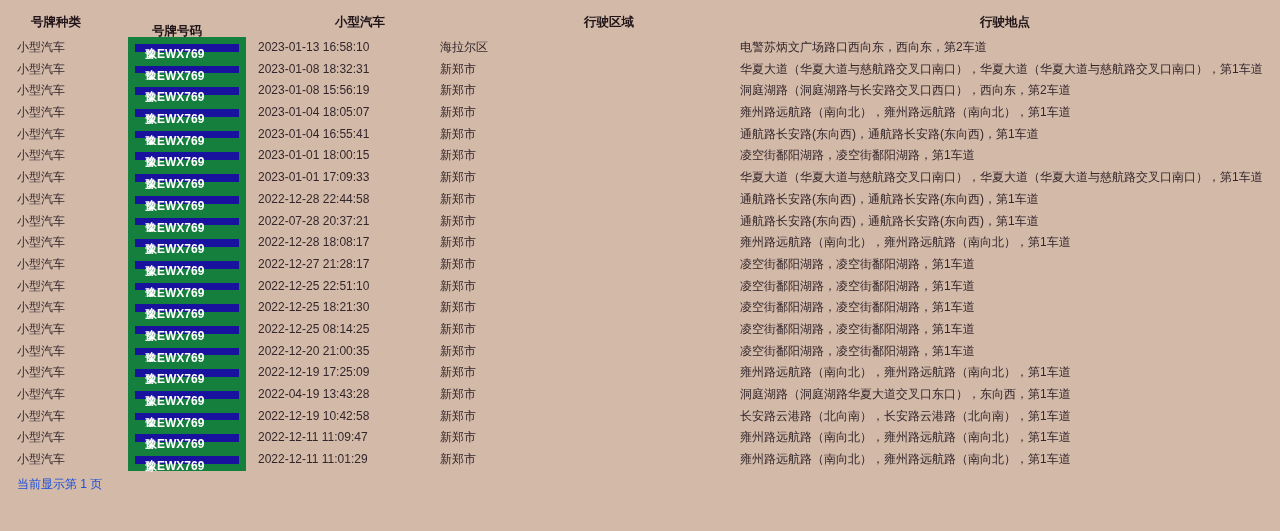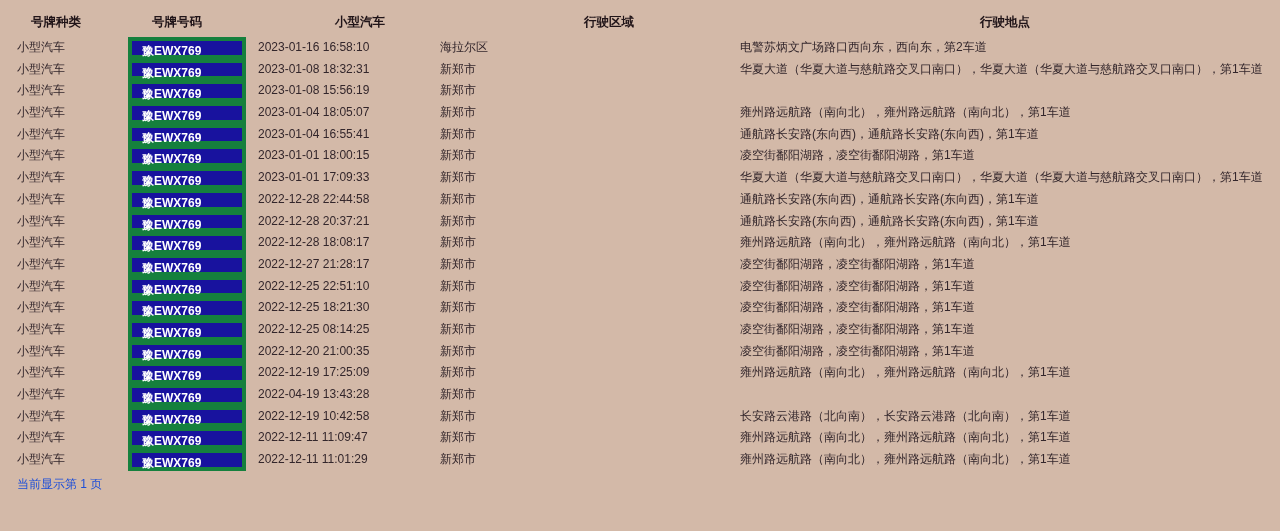--- a/index.html
+++ b/index.html
@@ -18,21 +18,21 @@
   .hdr {
     position: absolute;
     top: 14px;
     transform: translateX(-50%);
     font-size: 12.5px;
     font-weight: bold;
     color: #201418;
     white-space: nowrap;
   }
   .hdr1 { left: 56px; }
-  .hdr2 { left: 177px; }
+  .hdr2 { left: 177px; margin-top: 9px; }
   .hdr3 { left: 360px; }
   .hdr4 { left: 609px; }
   .hdr5 { left: 1005px; }
   
   #rows {
     position: absolute;
     top: 37px; left: 0;
     width: 1280px;
   }
   .row {
@@ -42,21 +42,21 @@
     font-size: 12px;
     white-space: nowrap;
   }
   .row span { position: absolute; top: 0; height: 21.7px; line-height: 21.7px; }
   .c-type { left: 17px; }
   .c-plate {
     left: 128px;
     width: 118px;
     box-sizing: border-box;
     background: var(--plate-bg, #18129e);
-    border: 4px solid #15803d;
+    border: 7px solid #15803d;
     color: #ffffff;
     font-weight: bold;
     padding-left: 10px;
     cursor: pointer;
   }
   .c-time { left: 258px; }
   .c-region { left: 440px; width: 120px; }
   .c-loc { left: 740px; font-size: 12px; }
   
   #footer {
@@ -76,38 +76,39 @@
   <div class="hdr hdr1">号牌种类</div>
   <div class="hdr hdr2">号牌号码</div>
   <div class="hdr hdr3">小型汽车</div>
   <div class="hdr hdr4">行驶区域</div>
   <div class="hdr hdr5">行驶地点</div>
 
   <div id="rows">
     <div class="row">
       <span class="c-type">小型汽车</span>
       <span class="c-plate">豫EWX769</span>
-      <span class="c-time">2023-01-16 16:58:10</span>
+      <span class="c-time">2023-01-13 16:58:10</span>
       <span class="c-region">海拉尔区</span>
       <span class="c-loc">电警苏炳文广场路口西向东，西向东，第2车道</span>
     </div>
 
     <div class="row">
       <span class="c-type">小型汽车</span>
       <span class="c-plate">豫EWX769</span>
       <span class="c-time">2023-01-08 18:32:31</span>
       <span class="c-region">新郑市</span>
       <span class="c-loc">华夏大道（华夏大道与慈航路交叉口南口），华夏大道（华夏大道与慈航路交叉口南口），第1车道</span>
     </div>
 
     <div class="row">
       <span class="c-type">小型汽车</span>
       <span class="c-plate">豫EWX769</span>
       <span class="c-time">2023-01-08 15:56:19</span>
       <span class="c-region">新郑市</span>
+      <span class="c-loc">洞庭湖路（洞庭湖路与长安路交叉口西口），西向东，第2车道</span>
     </div>
 
     <div class="row">
       <span class="c-type">小型汽车</span>
       <span class="c-plate">豫EWX769</span>
       <span class="c-time">2023-01-04 18:05:07</span>
       <span class="c-region">新郑市</span>
       <span class="c-loc">雍州路远航路（南向北），雍州路远航路（南向北），第1车道</span>
     </div>
 
@@ -139,21 +140,21 @@
       <span class="c-type">小型汽车</span>
       <span class="c-plate">豫EWX769</span>
       <span class="c-time">2022-12-28 22:44:58</span>
       <span class="c-region">新郑市</span>
       <span class="c-loc">通航路长安路(东向西)，通航路长安路(东向西)，第1车道</span>
     </div>
 
     <div class="row">
       <span class="c-type">小型汽车</span>
       <span class="c-plate">豫EWX769</span>
-      <span class="c-time">2022-12-28 20:37:21</span>
+      <span class="c-time">2022-07-28 20:37:21</span>
       <span class="c-region">新郑市</span>
       <span class="c-loc">通航路长安路(东向西)，通航路长安路(东向西)，第1车道</span>
     </div>
 
     <div class="row">
       <span class="c-type">小型汽车</span>
       <span class="c-plate">豫EWX769</span>
       <span class="c-time">2022-12-28 18:08:17</span>
       <span class="c-region">新郑市</span>
       <span class="c-loc">雍州路远航路（南向北），雍州路远航路（南向北），第1车道</span>
@@ -205,20 +206,21 @@
       <span class="c-time">2022-12-19 17:25:09</span>
       <span class="c-region">新郑市</span>
       <span class="c-loc">雍州路远航路（南向北），雍州路远航路（南向北），第1车道</span>
     </div>
 
     <div class="row">
       <span class="c-type">小型汽车</span>
       <span class="c-plate">豫EWX769</span>
       <span class="c-time">2022-04-19 13:43:28</span>
       <span class="c-region">新郑市</span>
+      <span class="c-loc">洞庭湖路（洞庭湖路华夏大道交叉口东口），东向西，第1车道</span>
     </div>
 
     <div class="row">
       <span class="c-type">小型汽车</span>
       <span class="c-plate">豫EWX769</span>
       <span class="c-time">2022-12-19 10:42:58</span>
       <span class="c-region">新郑市</span>
       <span class="c-loc">长安路云港路（北向南），长安路云港路（北向南），第1车道</span>
     </div>
 

